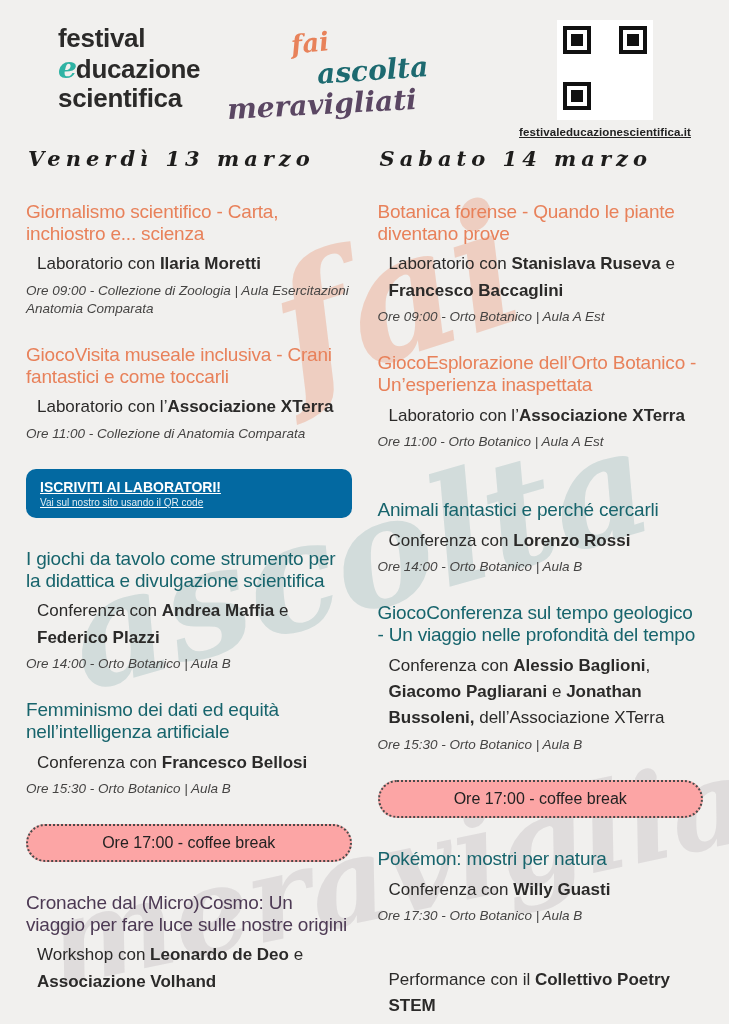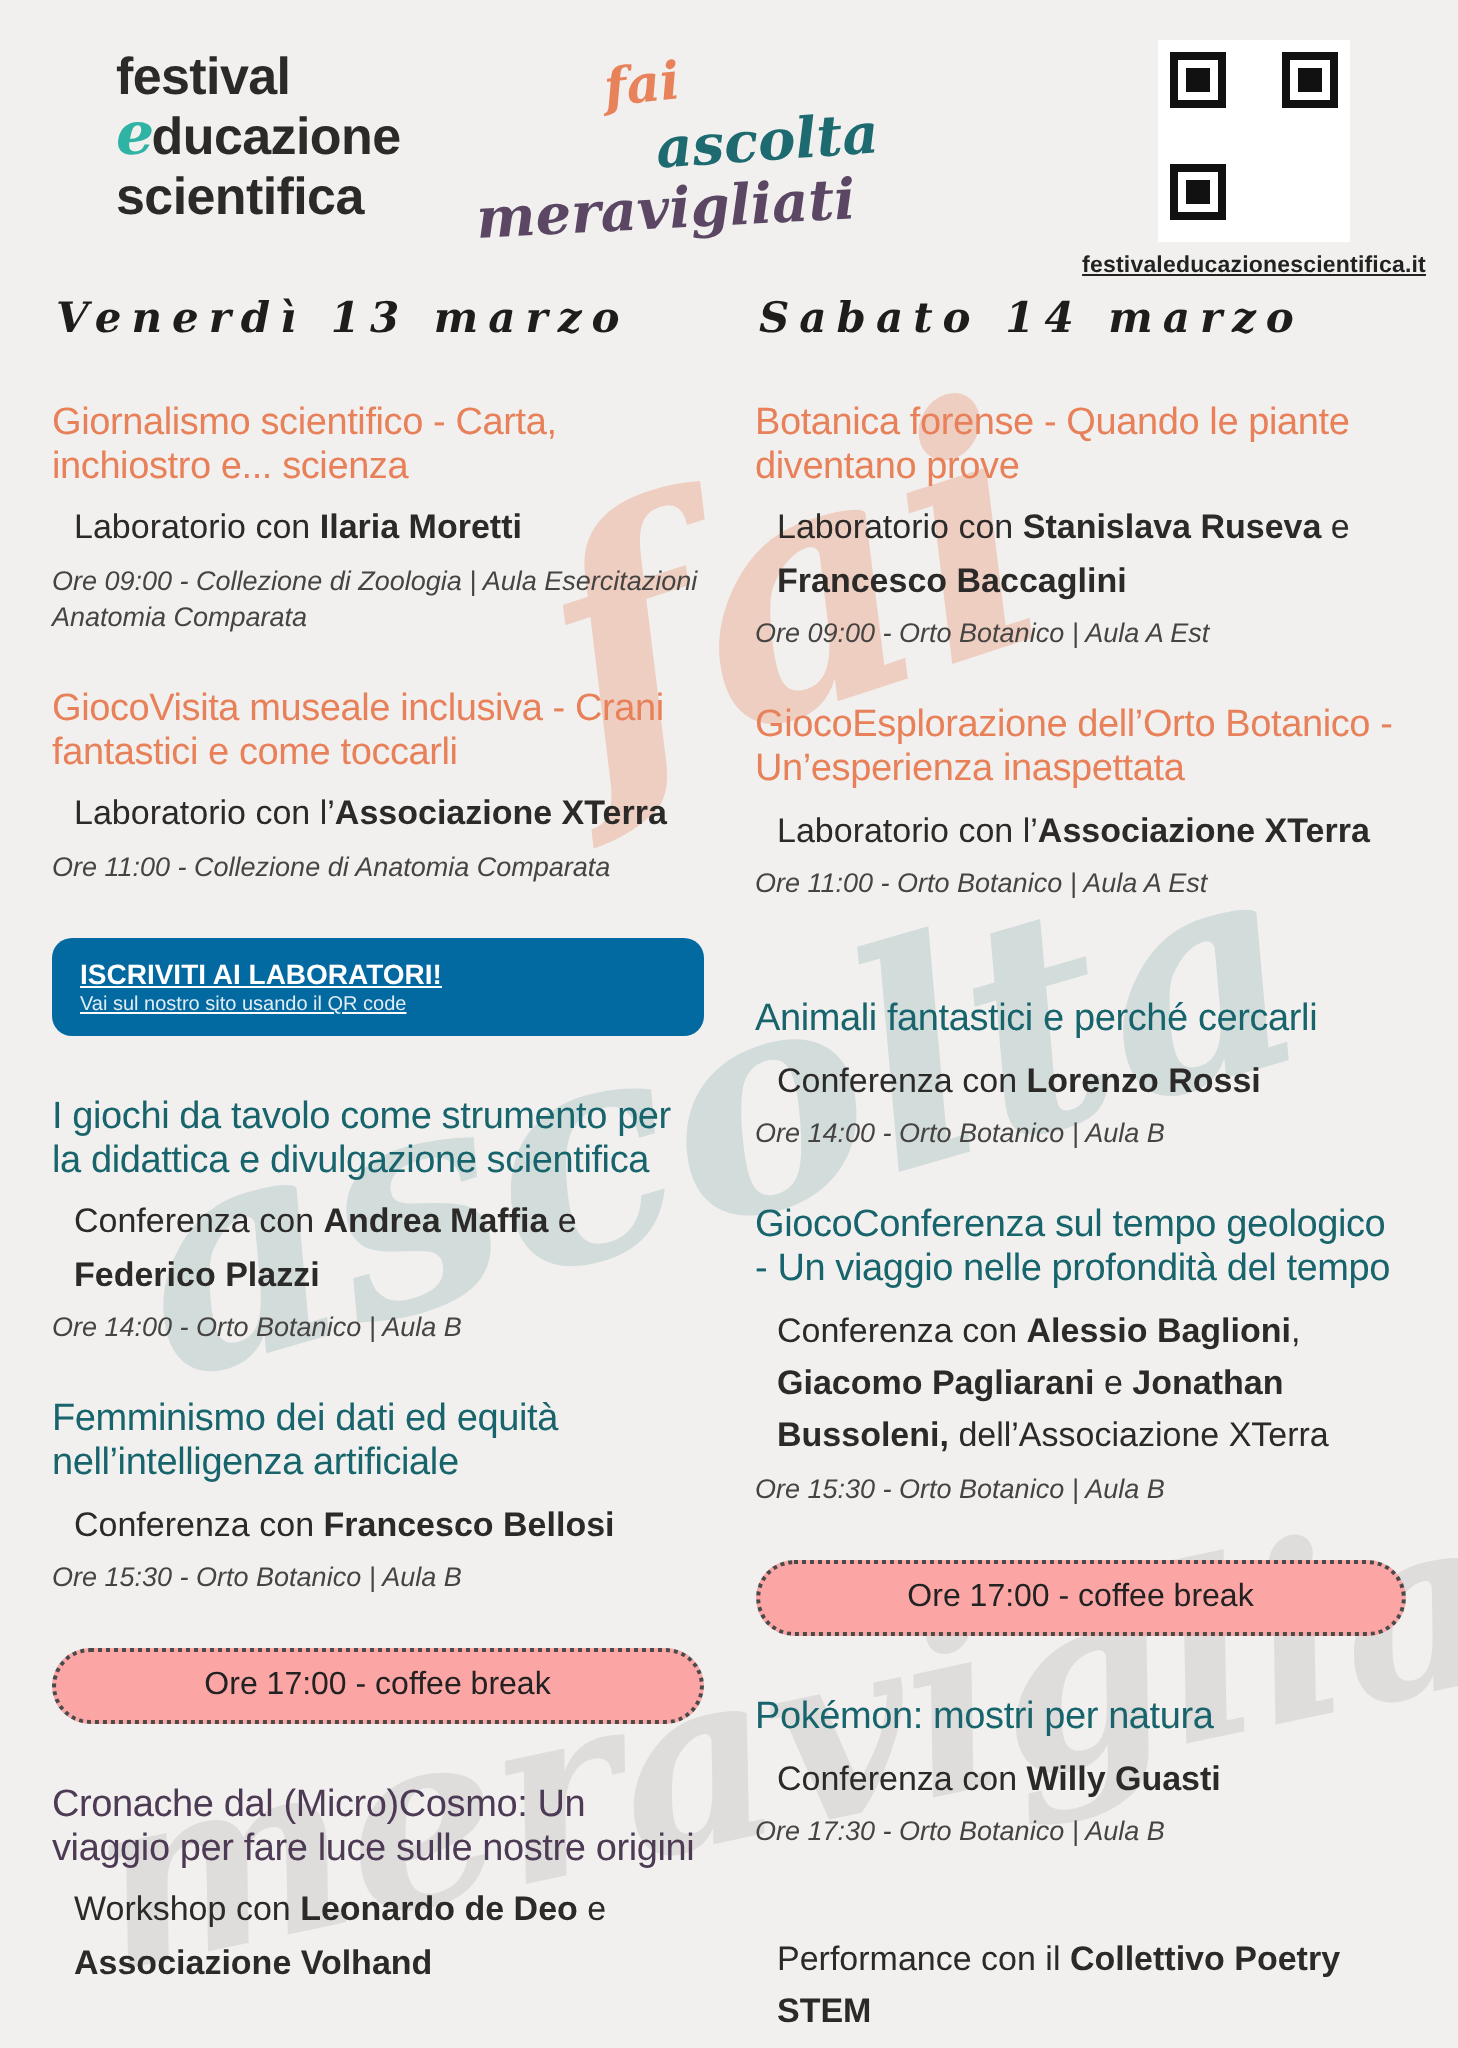--- a/index.html
+++ b/index.html
@@ -6,21 +6,21 @@
   body{font-family:"Liberation Sans", sans-serif;}
   .page{
     position:relative;
     width:729px;min-height:1024px;
     margin:0 auto;
     background:#f1f0ee;
     overflow:hidden;
     color:#2e2d2c;
   }
   
-  .header{position:relative;z-index:2;display:flex;justify-content:space-between;align-items:flex-start;padding:24px 16px 0 58px;height:128px;box-sizing:border-box;}
+  .header{position:relative;z-index:2;display:flex;justify-content:space-between;align-items:flex-start;padding:24px 38px 0 58px;height:128px;box-sizing:border-box;}
   .logo{line-height:1.08;font-weight:bold;font-size:26px;letter-spacing:-0.3px;color:#2b2a29;}
   .logo .logo-e{font-family:"DejaVu Serif",serif;font-style:italic;font-weight:bold;color:#2fb3a4;font-size:30px;margin-right:-1px;}
   .tagline{position:relative;width:210px;height:100px;margin-top:8px;font-family:"DejaVu Serif",serif;font-style:italic;font-weight:bold;}
   .tag-fai{position:absolute;left:36px;top:-4px;color:#e8825a;font-size:26px;transform:rotate(-6deg);}
   .tag-ascolta{position:absolute;left:62px;top:22px;color:#1d6a70;font-size:28px;transform:rotate(-4deg);}
   .tag-merav{position:absolute;left:-28px;top:56px;color:#5b4763;font-size:28px;transform:rotate(-3deg);}
   .qrwrap{text-align:center;margin-top:-4px;}
   .qrbox{display:inline-block;background:#ffffff;padding:6px;}
   .qr-url{font-size:11.5px;font-weight:bold;color:#222;margin-top:6px;letter-spacing:0.1px;text-decoration:underline;}
   

